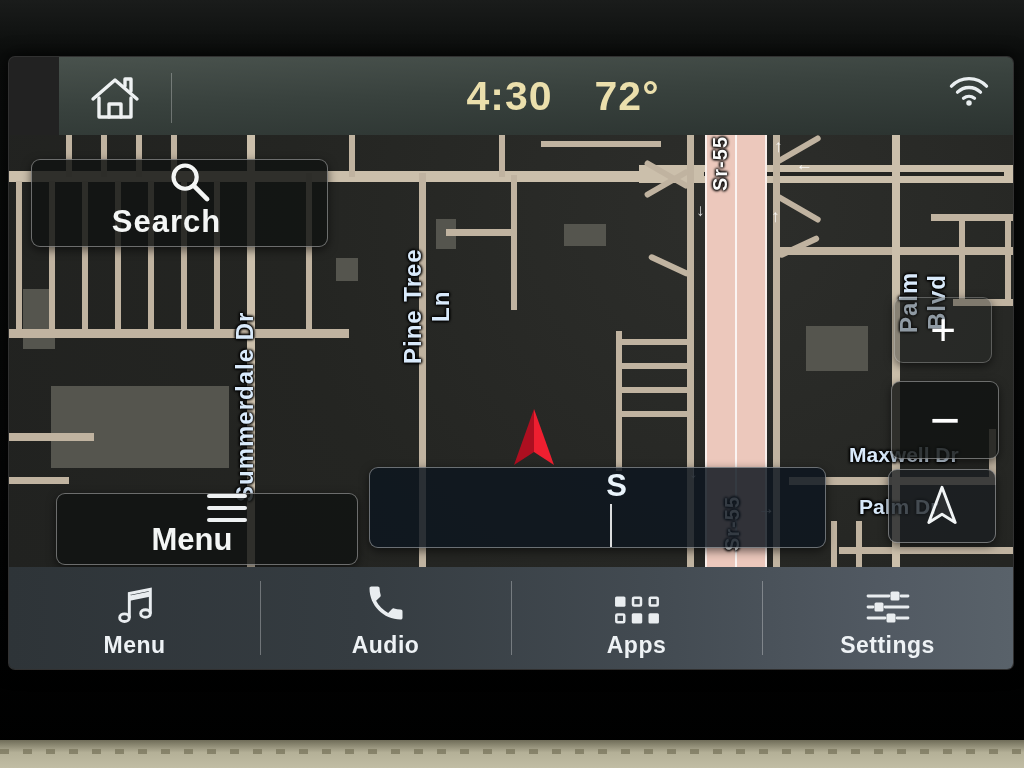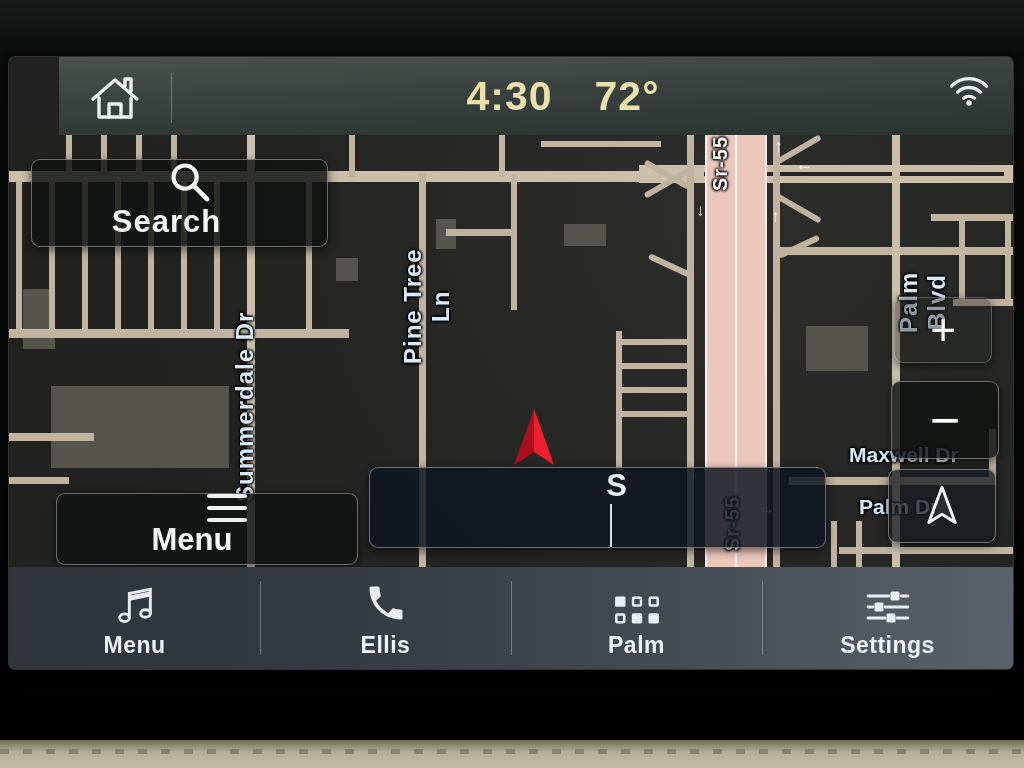--- a/index.html
+++ b/index.html
@@ -236,38 +236,38 @@
           </svg>
         </div>
         <div class="tab-label">Menu</div>
       </div>
       <div class="tab">
         <div class="tab-icon">
           <svg viewBox="0 0 24 24" width="44" height="44">
             <path fill="#e9edf0" d="M6.6 10.8c1.5 2.8 3.8 5.1 6.6 6.6l2.2-2.2c.3-.3.7-.4 1-.2 1.1.4 2.3.6 3.6.6.6 0 1 .4 1 1V20c0 .6-.4 1-1 1C10.6 21 3 13.4 3 4c0-.6.4-1 1-1h3.5c.6 0 1 .4 1 1 0 1.2.2 2.4.6 3.6.1.3 0 .7-.2 1L6.6 10.8z"></path>
           </svg>
         </div>
-        <div class="tab-label">Ellis</div>
+        <div class="tab-label">Audio</div>
       </div>
       <div class="tab">
         <div class="tab-icon">
           <svg viewBox="0 0 44 28" width="46" height="30">
             <g fill="#e9edf0">
               <rect x="1" y="1" width="10" height="10" rx="1.5"></rect>
               <rect x="17" y="17" width="10" height="10" rx="1.5"></rect>
               <rect x="33" y="17" width="10" height="10" rx="1.5"></rect>
             </g>
             <g fill="none" stroke="#e9edf0" stroke-width="2.4">
               <rect x="18.2" y="2.2" width="7.6" height="7.6" rx="1"></rect>
               <rect x="34.2" y="2.2" width="7.6" height="7.6" rx="1"></rect>
               <rect x="2.2" y="18.2" width="7.6" height="7.6" rx="1"></rect>
             </g>
           </svg>
         </div>
-        <div class="tab-label">Palm</div>
+        <div class="tab-label">Apps</div>
       </div>
       <div class="tab">
         <div class="tab-icon">
           <svg viewBox="0 0 44 34" width="44" height="36">
             <g stroke="#e9edf0" stroke-width="2.8" stroke-linecap="round">
               <line x1="2" y1="6" x2="23" y2="6"></line>
                 <line x1="35" y1="6" x2="42" y2="6"></line>
               <line x1="2" y1="17" x2="7" y2="17"></line>
                 <line x1="19" y1="17" x2="42" y2="17"></line>
               <line x1="2" y1="28" x2="19" y2="28"></line>

